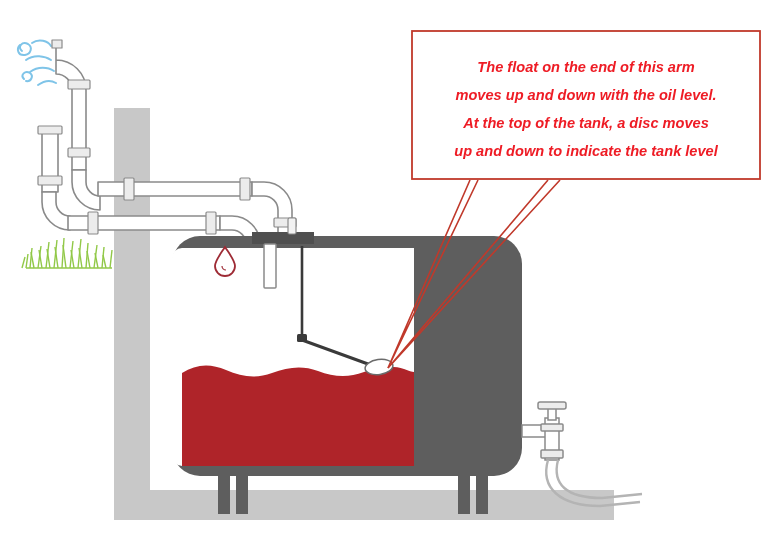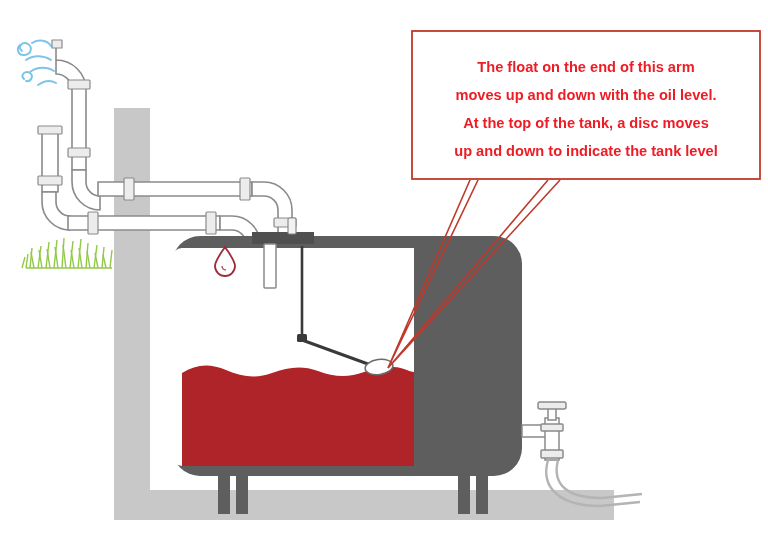--- a/index.html
+++ b/index.html
@@ -13,20 +13,21 @@
     font-family: "Liberation Sans", sans-serif;
     overflow: hidden;
     position: relative;
   }
   #scene {
     position: absolute;
     left: 0;
     top: 0;
     width: 768px;
     height: 541px;
+    font-style: italic;
   }
   .callout-text {
     font-family: "Liberation Sans", sans-serif;
     font-size: 14.6px;
     font-weight: 600;
     fill: #ee1c25;
   }
 </style>
 </head>
 <body>

